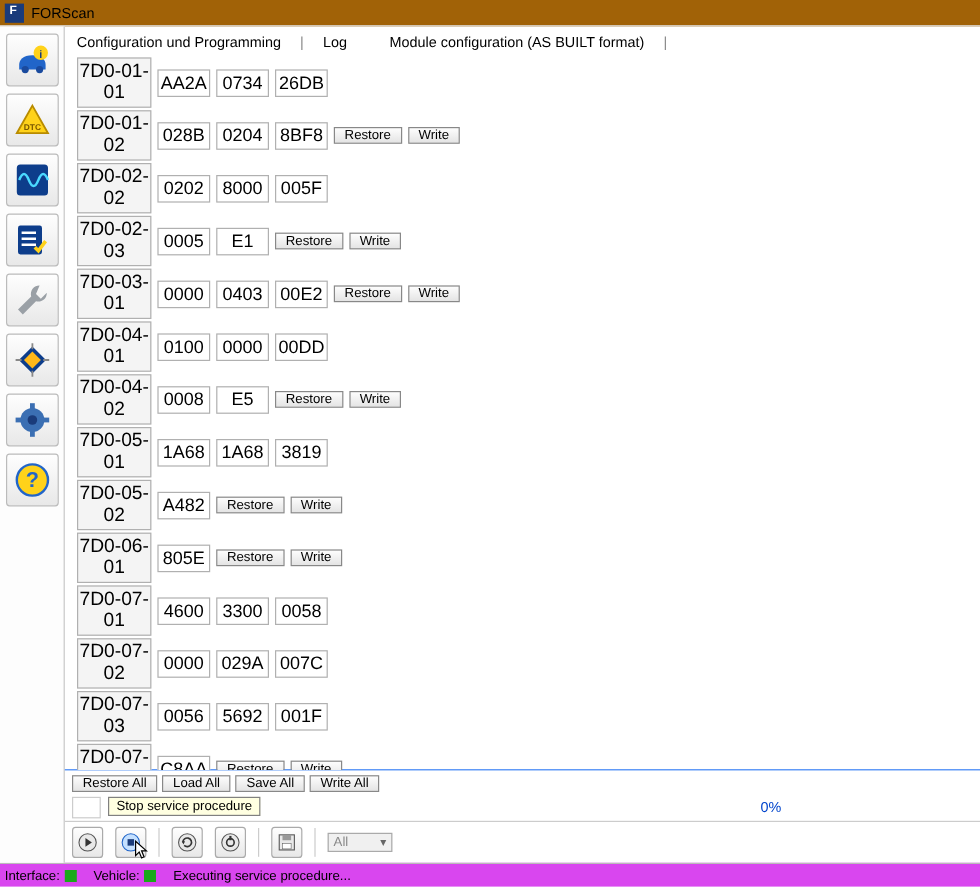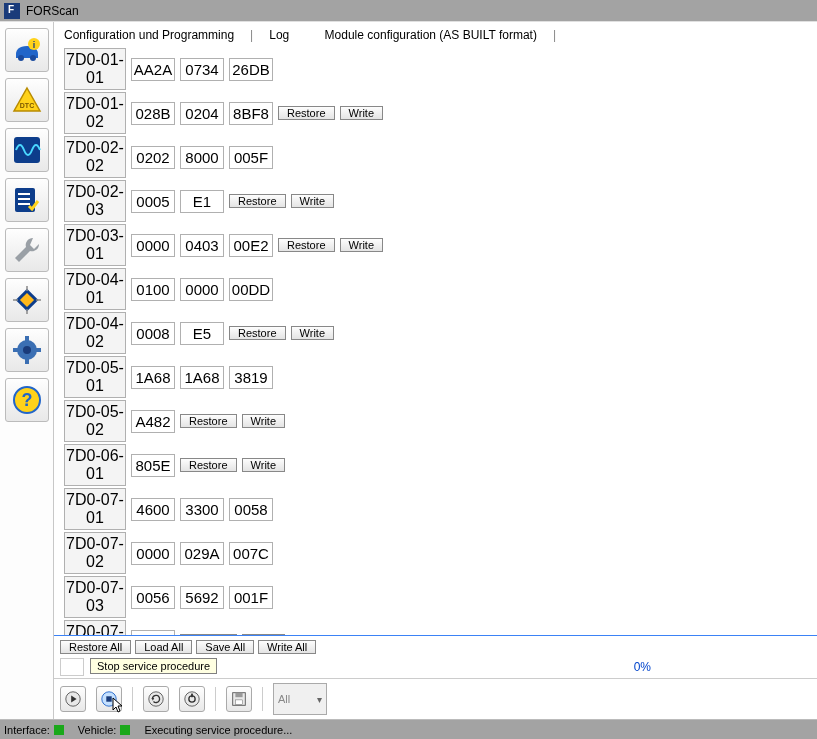--- a/index.html
+++ b/index.html
@@ -6,21 +6,21 @@
   body {
     font-family: Tahoma, Arial, sans-serif;
     font-size: 12px;
     background: #fff;
     width: 817px;
     height: 739px;
     overflow: hidden;
     position: relative;
   }
   .titlebar {
-    background: #a3a3a3;
+    background: #a16207;
     height: 22px;
     display: flex;
     align-items: center;
     padding: 0 4px;
     border-bottom: 1px solid #e0e0e0;
   }
   .titlebar-icon {
     width: 16px;
     height: 16px;
     background: #1a3b7a;
@@ -162,33 +162,33 @@
     width:26px; height:26px;
     border:1px solid #aaa;
     border-radius:3px;
     background:linear-gradient(#fefefe,#e8e8e8);
     display:flex;align-items:center;justify-content:center;
     cursor:pointer;
   }
   .tool-btn svg{width:18px;height:18px;}
   .tool-sep{width:1px;height:24px;background:#ccc;}
   .combo {
-    width:54px;height:32px;
+    width:54px;height:16px;
     border:1px solid #aaa;
     background:#f0f0f0;
     color:#888;
     font-size:11px;
     padding:2px 4px;
     display:flex;align-items:center;justify-content:space-between;
   }
   .combo::after{content:"▾";color:#666;font-size:10px;}
   .statusbar {
     height:20px;
     border-top:1px solid #bbb;
-    background:#a3a3a3;
+    background:#d946ef;
     display:flex;
     align-items:center;
     font-size:11px;
     padding:0 4px;
     gap:4px;
   }
   .status-sq {
     width:10px;height:10px;background:#1aa81a;display:inline-block;
   }
 </style>

